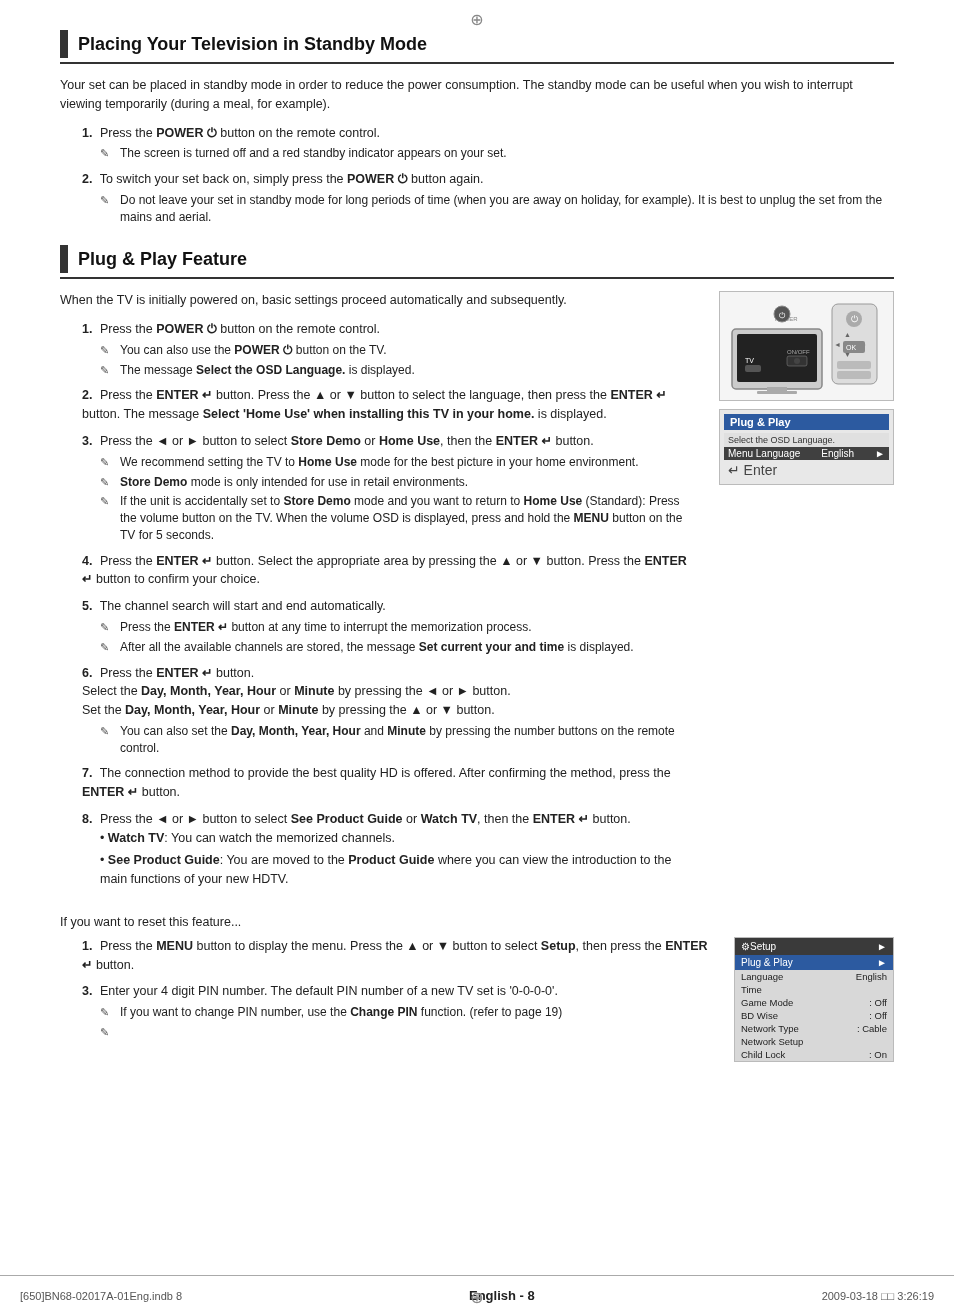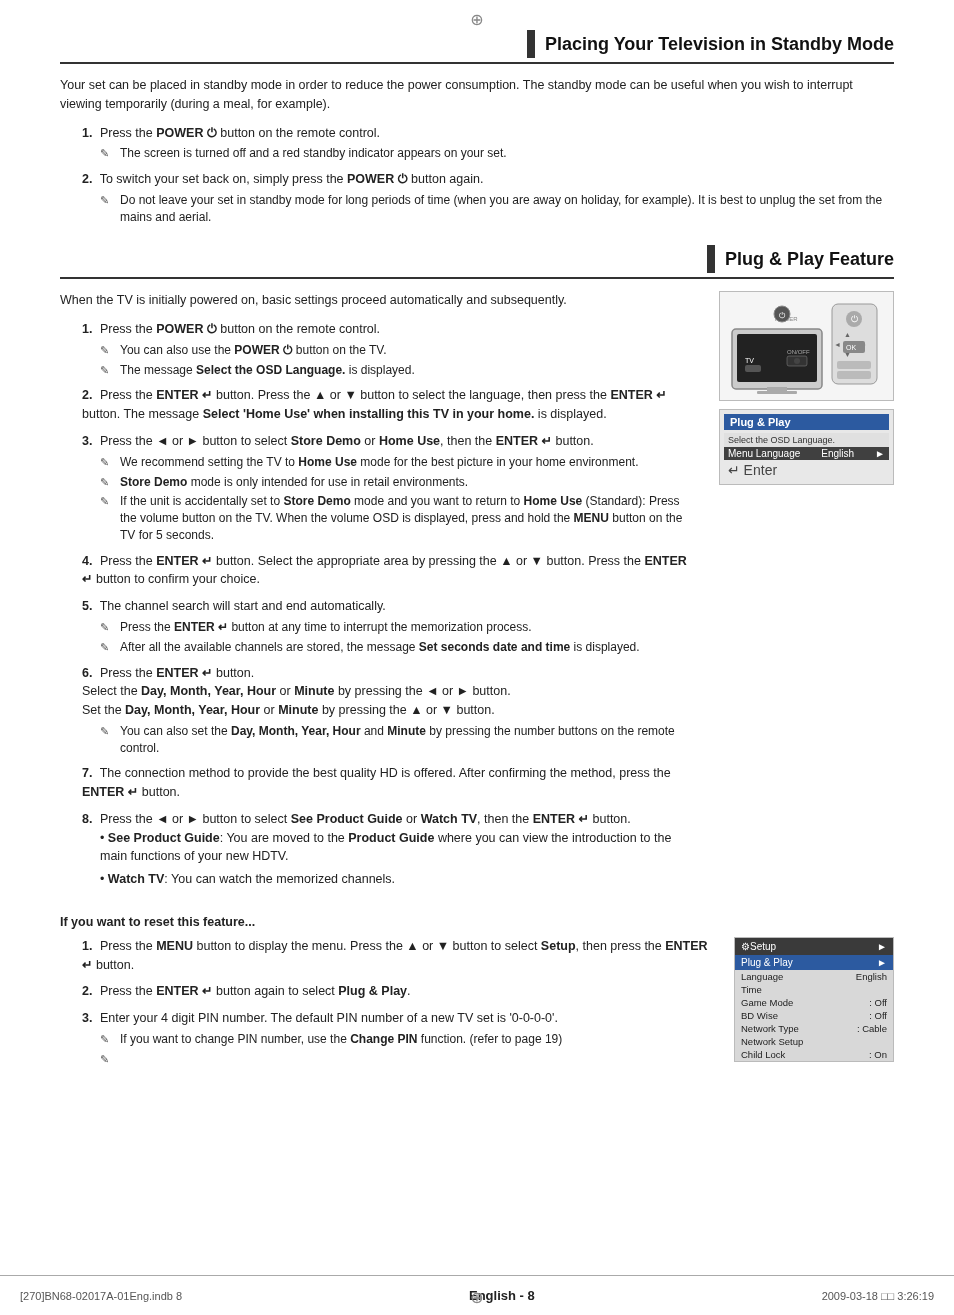--- a/index.html
+++ b/index.html
@@ -27,21 +27,20 @@
       font-size: 16px;
       color: #888;
     }
     
     .section-heading {
       display: flex;
       align-items: center;
       border-bottom: 2px solid #333;
       margin-bottom: 12px;
       padding-bottom: 4px;
-      justify-content: flex-end;
     }
     .section-heading-bar {
       width: 8px;
       height: 28px;
       background: #333;
       margin-right: 10px;
       flex-shrink: 0;
     }
     .section-heading h2 {
       font-size: 18px;
@@ -142,21 +141,21 @@
       font-size: 14px;
       color: #444;
       padding: 2px 4px;
     }
 
     
     .reset-section {
       margin-top: 18px;
     }
     .reset-heading {
-      font-weight: bold;
+      font-weight: normal;
       font-size: 12.5px;
       margin-bottom: 8px;
     }
     
     .side-menu-layout {
       display: flex;
       gap: 24px;
     }
     .side-menu-text { flex: 1; }
     .side-menu-img {
@@ -317,21 +316,21 @@
 
           <li>
             <span class="num">5.</span>
             The channel search will start and end automatically.
             <div class="note-item">
               <span class="note-icon">✎</span>
               <span>Press the <span class="bold">ENTER ↵</span> button at any time to interrupt the memorization process.</span>
             </div>
             <div class="note-item">
               <span class="note-icon">✎</span>
-              <span>After all the available channels are stored, the message <span class="bold">Set seconds date and time</span> is displayed.</span>
+              <span>After all the available channels are stored, the message <span class="bold">Set current your and time</span> is displayed.</span>
             </div>
           </li>
 
           <li>
             <span class="num">6.</span>
             Press the <span class="bold">ENTER ↵</span> button.<br>
             Select the <span class="bold">Day, Month, Year, Hour</span> or <span class="bold">Minute</span> by pressing the ◄ or ► button.<br>
             Set the <span class="bold">Day, Month, Year, Hour</span> or <span class="bold">Minute</span> by pressing the ▲ or ▼ button.
             <div class="note-item">
               <span class="note-icon">✎</span>
@@ -341,22 +340,22 @@
 
           <li>
             <span class="num">7.</span>
             The connection method to provide the best quality HD is offered. After confirming the method, press the <span class="bold">ENTER ↵</span> button.
           </li>
 
           <li>
             <span class="num">8.</span>
             Press the ◄ or ► button to select <span class="bold">See Product Guide</span> or <span class="bold">Watch TV</span>, then the <span class="bold">ENTER ↵</span> button.
             <ul class="bullet-list">
+              <li><span class="bold">Watch TV</span>: You can watch the memorized channels.</li>
               <li><span class="bold">See Product Guide</span>: You are moved to the <span class="bold">Product Guide</span> where you can view the introduction to the main functions of your new HDTV.</li>
-              <li><span class="bold">Watch TV</span>: You can watch the memorized channels.</li>
             </ul>
           </li>
         </ol>
       </div>
 
       <div class="plug-play-images">
 
         <div class="tv-remote-box">
           <svg width="160" height="95" viewBox="0 0 160 95">
 
@@ -408,24 +407,20 @@
       <div class="reset-heading">If you want to reset this feature...</div>
       <div class="side-menu-layout">
         <div class="side-menu-text">
           <ol class="numbered-list">
 
             <li>
               <span class="num">1.</span>
               Press the <span class="bold">MENU</span> button to display the menu. Press the ▲ or ▼ button to select <span class="bold">Setup</span>, then press the <span class="bold">ENTER ↵</span> button.
             </li>
 
-            <li>
-              <span class="num">2.</span>
-              Press the <span class="bold">ENTER ↵</span> button again to select <span class="bold">Plug &amp; Play</span>.
-            </li>
 
             <li>
               <span class="num">3.</span>
               Enter your 4 digit PIN number. The default PIN number of a new TV set is '0-0-0-0'.
               <div class="note-item">
                 <span class="note-icon">✎</span>
                 <span>If you want to change PIN number, use the <span class="bold">Change PIN</span> function. (refer to page 19)</span>
               </div>
               <div class="note-item">
                 <span class="note-icon">✎</span>
@@ -474,18 +469,18 @@
               <span>Child Lock</span>
               <span>: On</span>
             </div>
           </div>
         </div>
       </div>
     </div>
   </div>
 
   <div class="footer">
-    <span>[270]BN68-02017A-01Eng.indb   8</span>
+    <span>[650]BN68-02017A-01Eng.indb   8</span>
     <span class="footer-center">English - 8</span>
     <span>2009-03-18   □□ 3:26:19</span>
   </div>
   <div style="position:absolute; bottom:8px; left:50%; transform:translateX(-50%); font-size:16px; color:#888;">⊕</div>
 </div>
 
 </body></html>

